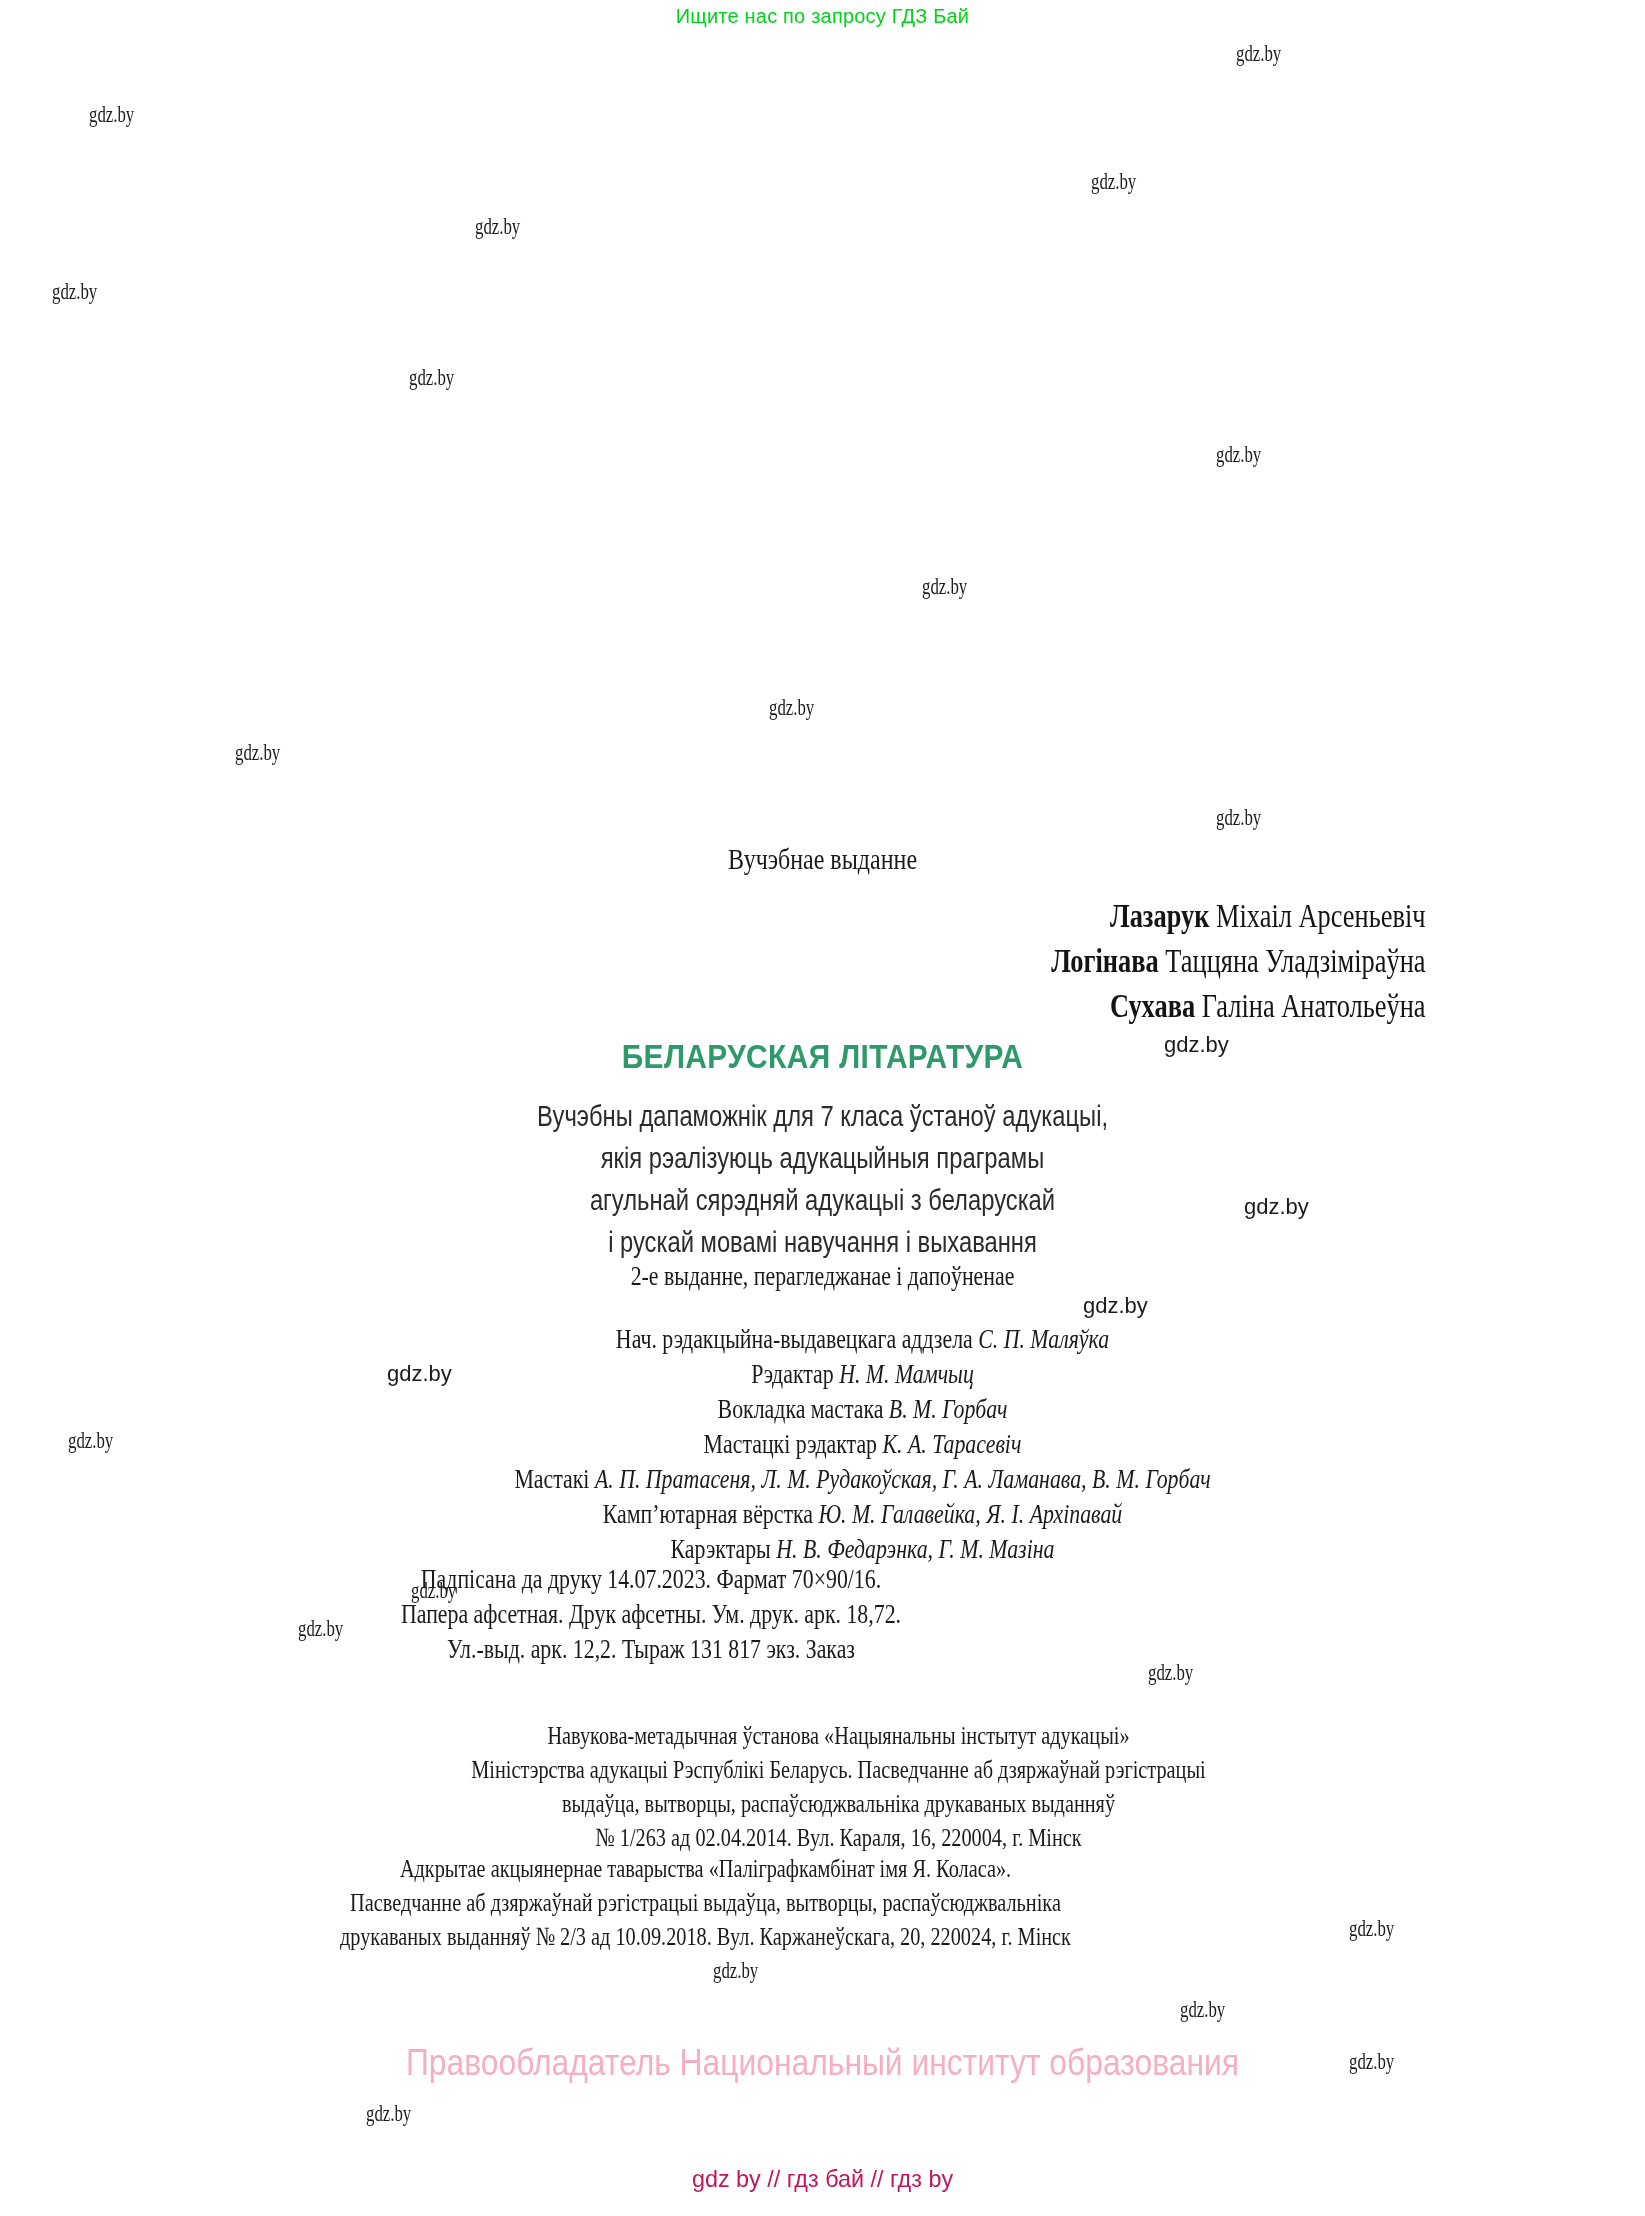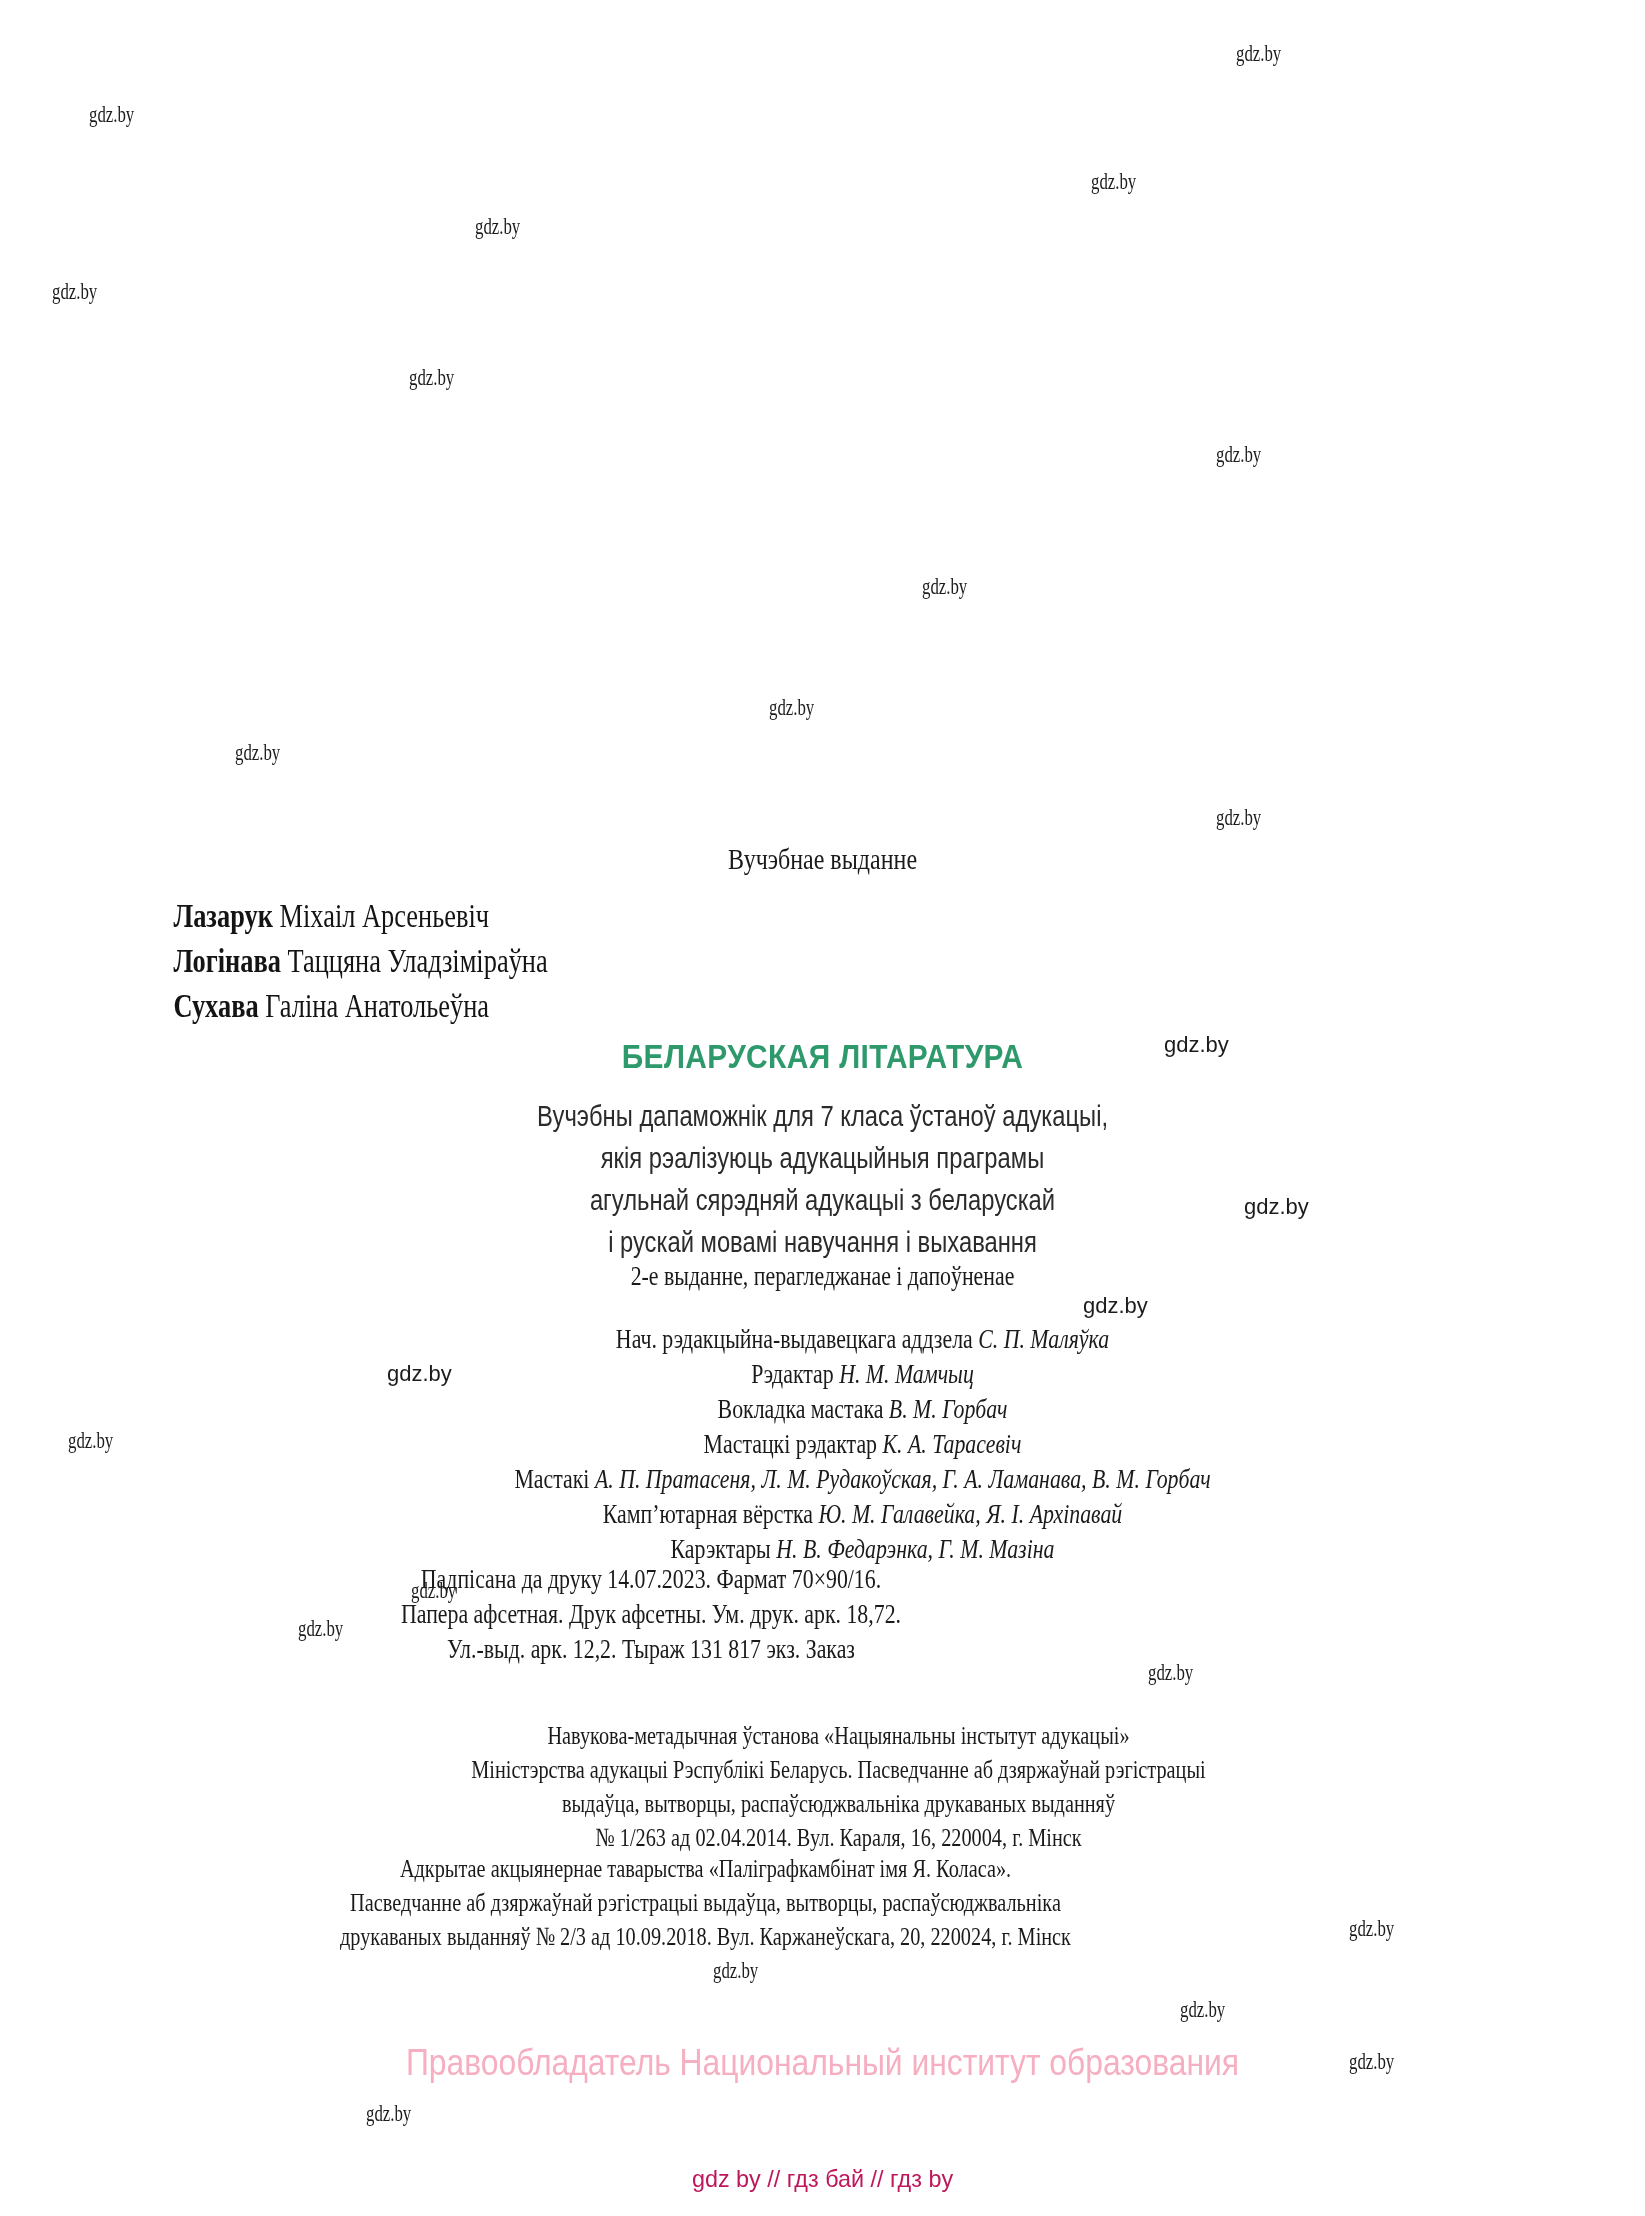--- a/index.html
+++ b/index.html
@@ -54,23 +54,23 @@
     width: 1645px;
     text-align: center;
     font-size: 30px;
     color: #1a1a1a;
     transform: scaleX(0.80);
   }
 
   .authors {
     position: absolute;
     top: 894px;
-    left: 16px;
+    left: 8px;
     width: 1575px;
-    text-align: left;
+    text-align: right;
   }
   .author-line {
     font-size: 33px;
     color: #141414;
     line-height: 45px;
     transform: scaleX(0.80);
   }
   .author-line b { font-weight: bold; }
 
   .book-title {
@@ -190,20 +190,21 @@
     font-family: "Liberation Sans", "DejaVu Sans", sans-serif;
     font-size: 23.4px;
     white-space: nowrap;
   }
 </style>
 </head>
 <body>
 
 <div id="page">
 
+  <div class="promo-banner">Ищите нас по запросу ГДЗ Бай</div>
 
   <div id="watermark-layer">
       <div class="wm" style="left: 1236px; top: 40px;">gdz.by</div>
       <div class="wm" style="left: 89px; top: 101px;">gdz.by</div>
       <div class="wm" style="left: 1091px; top: 168px;">gdz.by</div>
       <div class="wm" style="left: 475px; top: 213px;">gdz.by</div>
       <div class="wm" style="left: 52px; top: 278px;">gdz.by</div>
       <div class="wm" style="left: 409px; top: 364px;">gdz.by</div>
       <div class="wm" style="left: 1216px; top: 441px;">gdz.by</div>
       <div class="wm" style="left: 922px; top: 573px;">gdz.by</div>

